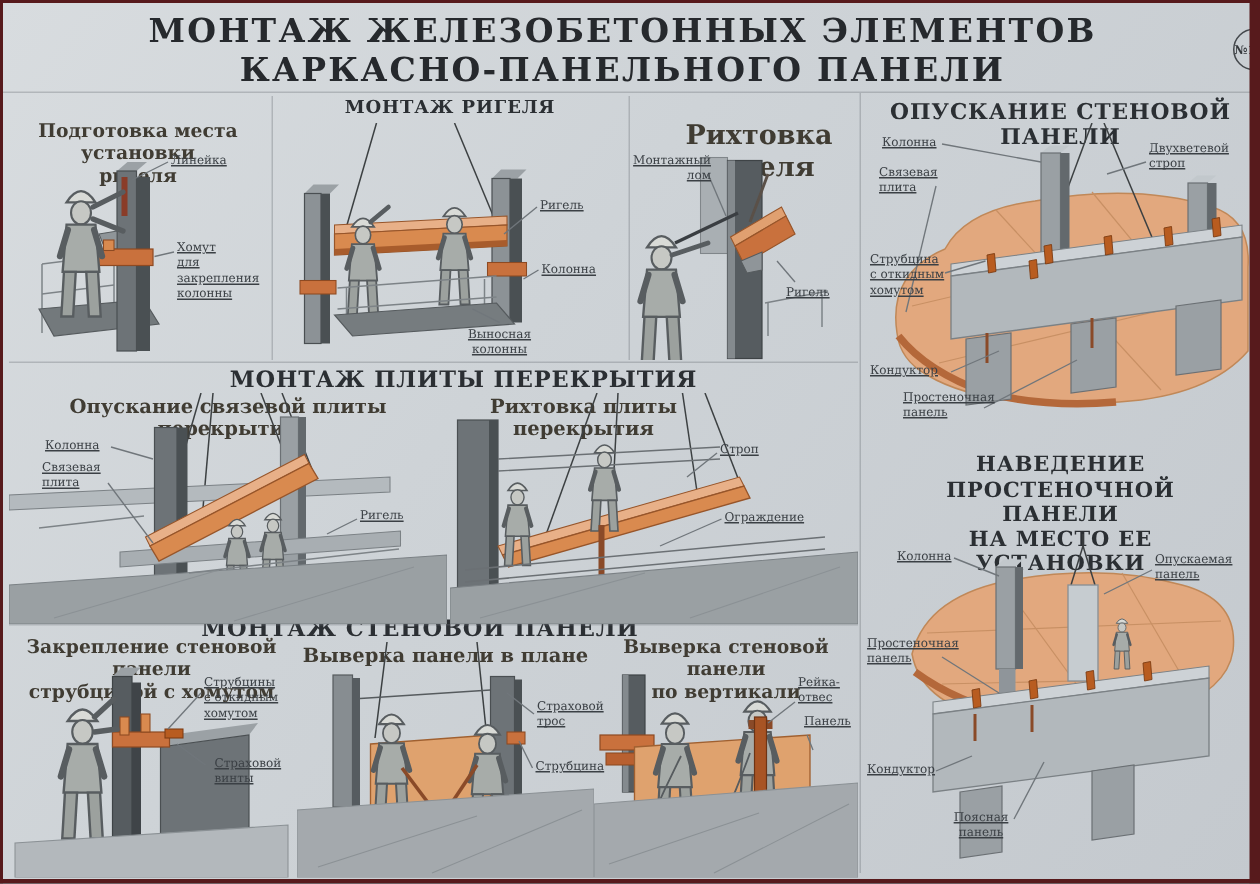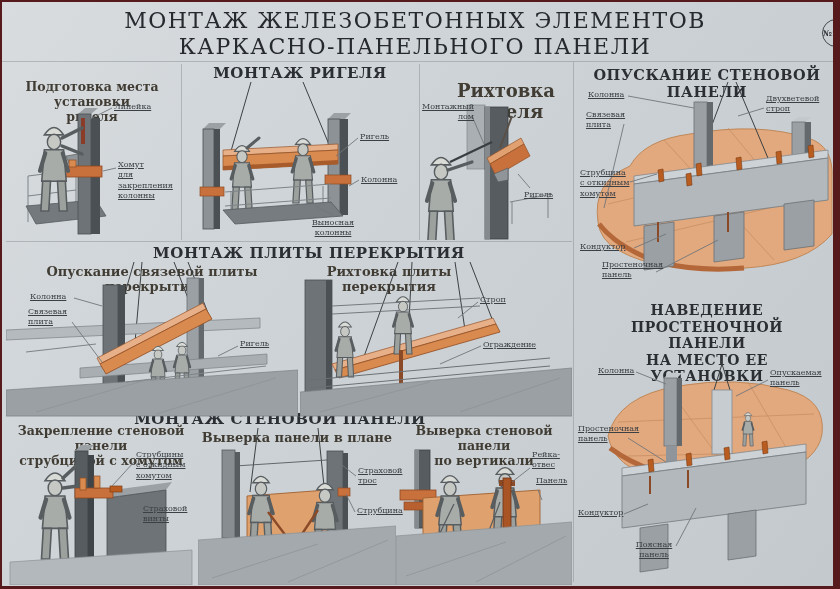--- a/index.html
+++ b/index.html
@@ -1,20 +1,20 @@
 <!DOCTYPE html>
 <html><head>
 <meta charset="utf-8">
 <style>
   *{margin:0;padding:0;box-sizing:border-box}
   body{background:#26262a;font-family:"DejaVu Serif","Liberation Serif",serif}
   .poster{position:relative;width:840px;height:589px;margin:0 auto;overflow:hidden;
           background:linear-gradient(128deg,#d8dcdf 0%,#ced3d7 40%,#c4c9ce 100%)}
   .edge{position:absolute;background:#571a1c;z-index:9}
-  .title{position:absolute;left:75px;width:680px;text-align:center;font-weight:normal;
+  .title{position:absolute;left:75px;width:680px;text-align:center;font-weight:bold;
          color:#26292d;font-size:22px;letter-spacing:1.5px;line-height:1.1}
   .badge{position:absolute;left:822px;top:19px;width:28px;height:28px;border:1.2px solid #44484c;
          border-radius:50%;font-size:8px;font-weight:bold;color:#34383c;text-align:left;line-height:26px}
   .sec-head{position:absolute;font-weight:bold;color:#2b2f33;text-align:center;
             white-space:pre-line;letter-spacing:.6px}
   .caption{position:absolute;font-weight:bold;color:#403c33;text-align:center;
            white-space:pre-line;line-height:1.18}
   .callout{position:absolute;font-size:8px;line-height:1.3;font-weight:normal;color:#3b4045;
            white-space:pre-line;text-decoration:underline;z-index:5}
   .panel{position:absolute}
@@ -49,21 +49,21 @@
   <div class="title" style="top:35px">КАРКАСНО-ПАНЕЛЬНОГО ПАНЕЛИ</div>
   <div class="badge">№17</div>
 
   <div class="divider" style="left:0;top:61px;width:840px;height:1px"></div>
   <div class="divider" style="left:6px;top:241px;width:566px;height:1px"></div>
   <div class="divider" style="left:6px;top:416px;width:566px;height:1px"></div>
   <div class="divider" style="left:573px;top:62px;width:1px;height:520px"></div>
   <div class="divider" style="left:181px;top:64px;width:1px;height:176px"></div>
   <div class="divider" style="left:419px;top:64px;width:1px;height:176px"></div>
 
-  <div class="sec-head" style="left:183px;top:64px;width:234px;font-size:15px">МОНТАЖ РИГЕЛЯ</div>
+  <div class="sec-head" style="left:183px;top:64px;width:234px;font-size:12px">МОНТАЖ РИГЕЛЯ</div>
   <div class="sec-head" style="left:30px;top:244px;width:558px;font-size:15px">МОНТАЖ ПЛИТЫ ПЕРЕКРЫТИЯ</div>
   <div class="sec-head" style="left:60px;top:410px;width:440px;font-size:15px">МОНТАЖ СТЕНОВОЙ ПАНЕЛИ</div>
   <div class="sec-head" style="left:578px;top:66px;width:258px;font-size:14.5px">ОПУСКАНИЕ СТЕНОВОЙ ПАНЕЛИ</div>
   <div class="sec-head" style="left:596px;top:302px;width:222px;font-size:14px;line-height:1.18">НАВЕДЕНИЕ
 ПРОСТЕНОЧНОЙ ПАНЕЛИ
 НА МЕСТО ЕЕ УСТАНОВКИ</div>
 
   <div class="panel" style="left:6px;top:76px;width:174px;height:164px">
     <svg width="174" height="164" viewBox="0 0 174 164">
       <g stroke="#7d8387" stroke-width="1" fill="none">

